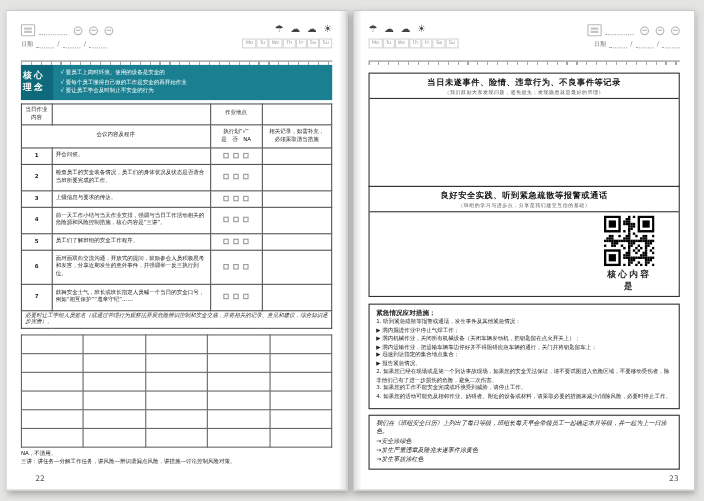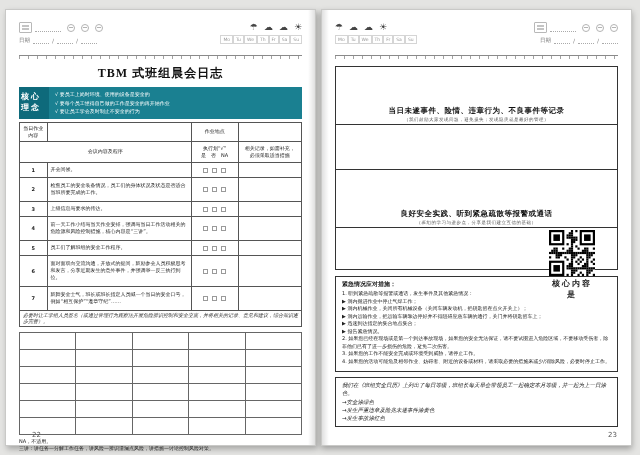--- a/index.html
+++ b/index.html
@@ -69,21 +69,21 @@
   table.blank-grid { width:100%; border-collapse:collapse; margin-top:5px; table-layout:fixed; }
   table.blank-grid td { border:1px solid #666; height:17px; }
 
   .bottom-notes { margin-top:3px; font-size:5px; line-height:1.5; color:#222; }
   .pageno { position:absolute; bottom:6px; font-size:7px; color:#555; }
   .pn-left { left:26px; } .pn-right { right:14px; }
 
   
   .rbox { border:1px solid #333; }
   .rbox-title { text-align:center; border-bottom:1px solid #333; padding:3px 4px 2px 4px; }
-  .rbox-title h2 { font-size:7.5px; font-weight:bold; color:#111; letter-spacing:0.5px;margin-top:36px; }
+  .rbox-title h2 { font-size:7.5px; font-weight:bold; color:#111; letter-spacing:0.5px; }
   .rbox-title .sub { font-size:4.5px; color:#555; margin-top:1px; letter-spacing:0.5px; }
   .box1 { margin-top:7px; height:104px; }
   .box2 { margin-top:-1px; height:101px; display:flex; flex-direction:column; }
   .box2-content { flex:1; display:flex; flex-direction:column; align-items:flex-end; justify-content:flex-end; padding:2px 22px 3px 0; }
   .qr { width:46px; height:46px; }
   .qr-caption { font-size:8px; font-weight:bold; letter-spacing:2px; margin-top:2px; width:46px; text-align:center; }
   .box3 { margin-top:6px; padding:3px 6px 4px 6px; height:96px; }
   .emg-title { font-size:6px; font-weight:bold; margin-bottom:1px; }
   .eline { font-size:5px; line-height:1.5; color:#222; }
   .box4 { margin-top:5px; padding:3px 6px 4px 6px; font-style:italic; }
@@ -128,21 +128,20 @@
             <span>Th</span>
             <span>Fr</span>
             <span>Sa</span>
             <span>Su</span>
           </div>
       </div>
     </div>
 
     <div class="ruler"></div>
 
-    <h1 class="doc-title">TBM 式班组晨会日志</h1>
 
     <div class="concept-band">
       <div class="concept-label">核心理念</div>
       <div class="concept-body" id="concept-items">
           <div>√ 要员工上岗时环境、使用的设备是安全的</div>
           <div>√ 要每个员工懂得自己做的工作是安全的再开始作业</div>
           <div>√ 要让员工学会及时制止不安全的行为</div>
         </div>
     </div>
 

